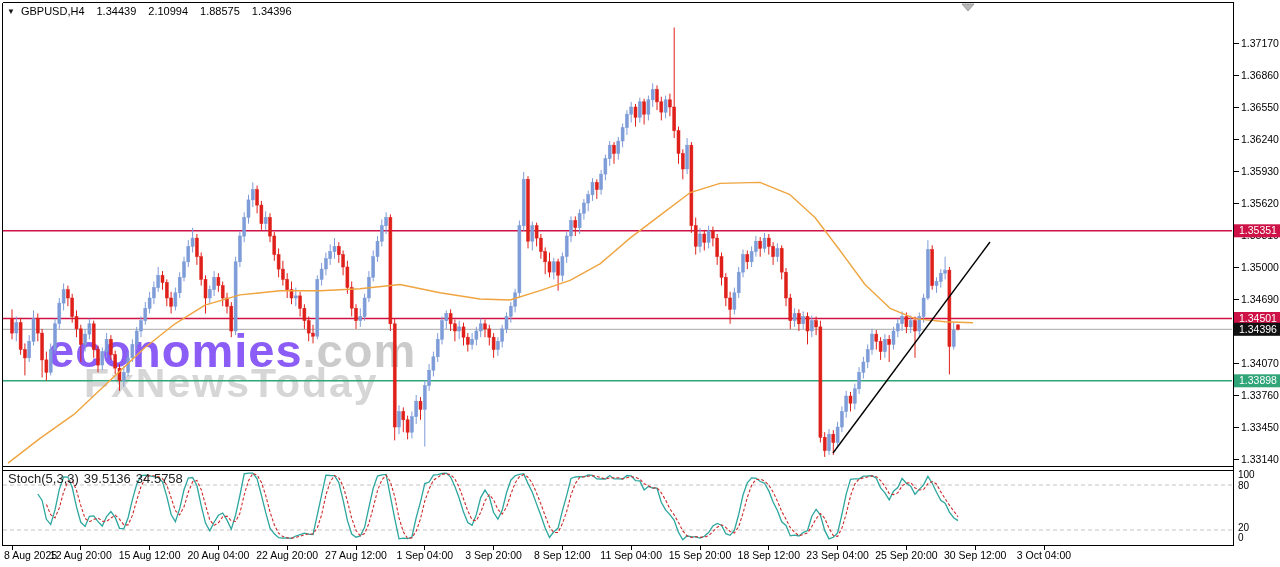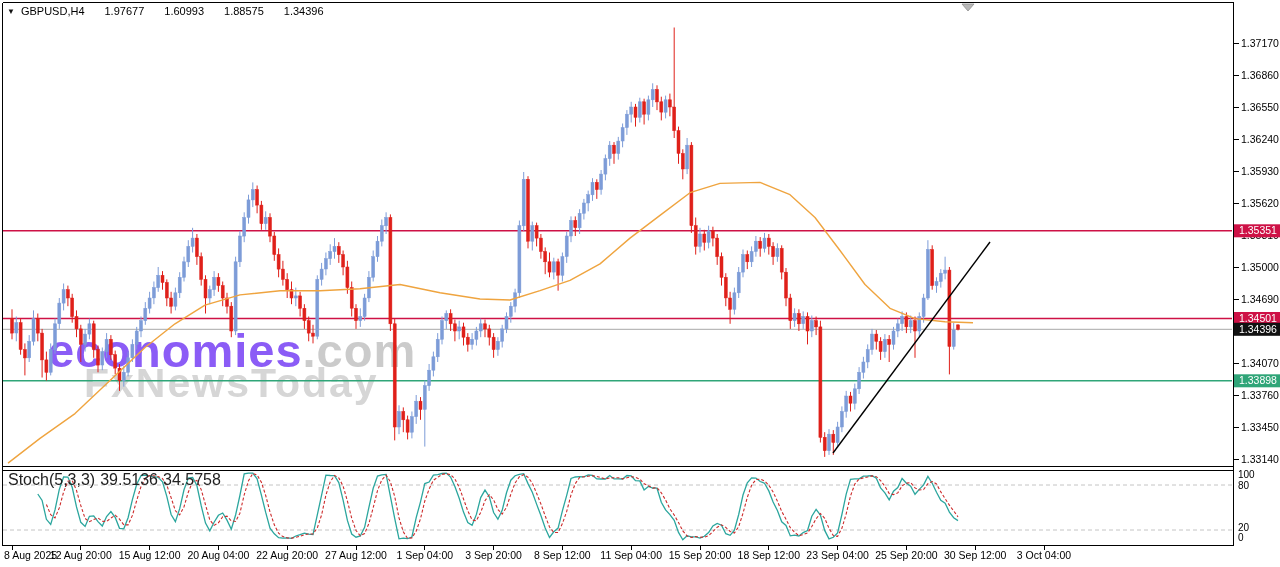--- a/index.html
+++ b/index.html
@@ -7,22 +7,22 @@
          font-family:"Liberation Sans",sans-serif;-webkit-font-smoothing:antialiased;}
   #wm1{position:absolute;left:48px;top:323px;font-size:47px;font-weight:bold;letter-spacing:1px;
        white-space:nowrap;user-select:none;}
   #wm1 .brand{color:#8b5cf6;}
   #wm1 .dotcom{color:#CBCBCB;}
   #wm2{position:absolute;left:84px;top:360px;font-size:41px;font-weight:bold;letter-spacing:2px;
        color:#D6D6D6;white-space:nowrap;user-select:none;}
   #chart-svg{position:absolute;left:0;top:0;}
   #hdr{position:absolute;left:7px;top:5px;font-size:11px;color:#000;white-space:nowrap;}
   #hdr .tri{font-size:8px;position:relative;top:-1px;margin-right:6px;color:#111;cursor:pointer;}
-  #hdr span{margin-right:20px;}
-  #stoch-lbl{position:absolute;left:8px;top:471px;font-size:16px;color:#222;white-space:nowrap;}
+  #hdr span{margin-right:12px;}
+  #stoch-lbl{position:absolute;left:8px;top:471px;font-size:13px;color:#222;white-space:nowrap;}
   #stoch-lbl span{margin-right:5px;}
   text{font-family:"Liberation Sans",sans-serif;}
 </style>
 </head>
 <body>
 
 <div id="stage">
   <div id="wm1"><span class="brand">economies</span><span class="dotcom">.com</span></div>
   <div id="wm2">FxNewsToday</div>
 
@@ -573,16 +573,16 @@
         <text x="837.6" y="559" font-size="10.5" fill="#000" text-anchor="middle">23 Sep 04:00</text>
         <line x1="906.4" y1="545.5" x2="906.4" y2="550" stroke="#000" shape-rendering="crispEdges"></line>
         <text x="906.4" y="559" font-size="10.5" fill="#000" text-anchor="middle">25 Sep 20:00</text>
         <line x1="975.2" y1="545.5" x2="975.2" y2="550" stroke="#000" shape-rendering="crispEdges"></line>
         <text x="975.2" y="559" font-size="10.5" fill="#000" text-anchor="middle">30 Sep 12:00</text>
         <line x1="1044.0" y1="545.5" x2="1044.0" y2="550" stroke="#000" shape-rendering="crispEdges"></line>
         <text x="1044.0" y="559" font-size="10.5" fill="#000" text-anchor="middle">3 Oct 04:00</text>
       </g>
     </svg>
 
-  <div id="hdr"><span class="tri">▼</span><span>GBPUSD,H4</span><span>1.97677</span><span>1.60993</span><span>1.88575</span><span>1.34396</span></div>
+  <div id="hdr"><span class="tri">▼</span><span>GBPUSD,H4</span><span>1.34439</span><span>2.10994</span><span>1.88575</span><span>1.34396</span></div>
 
   <div id="stoch-lbl"><span>Stoch(5,3,3)</span><span>39.5136</span><span>34.5758</span></div>
 </div>
 
 </body></html>

